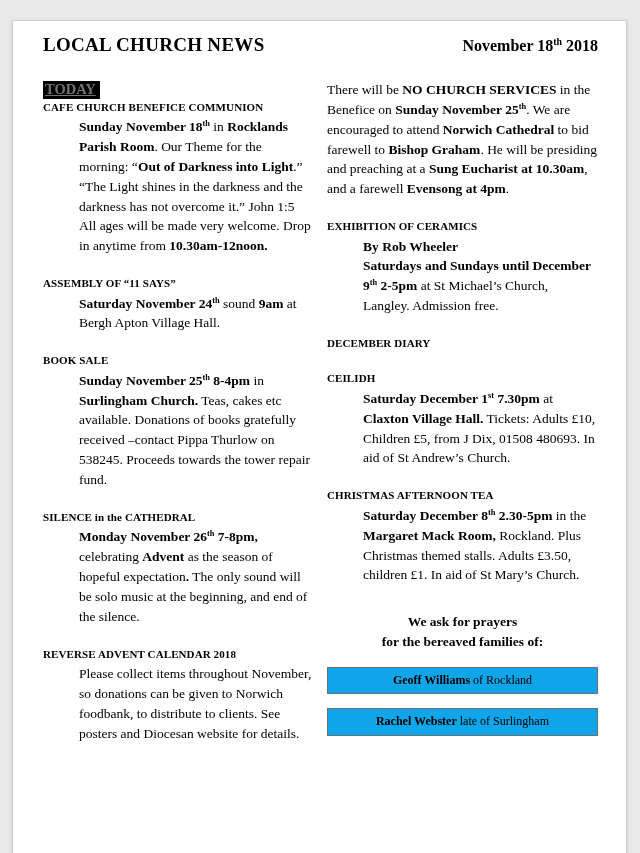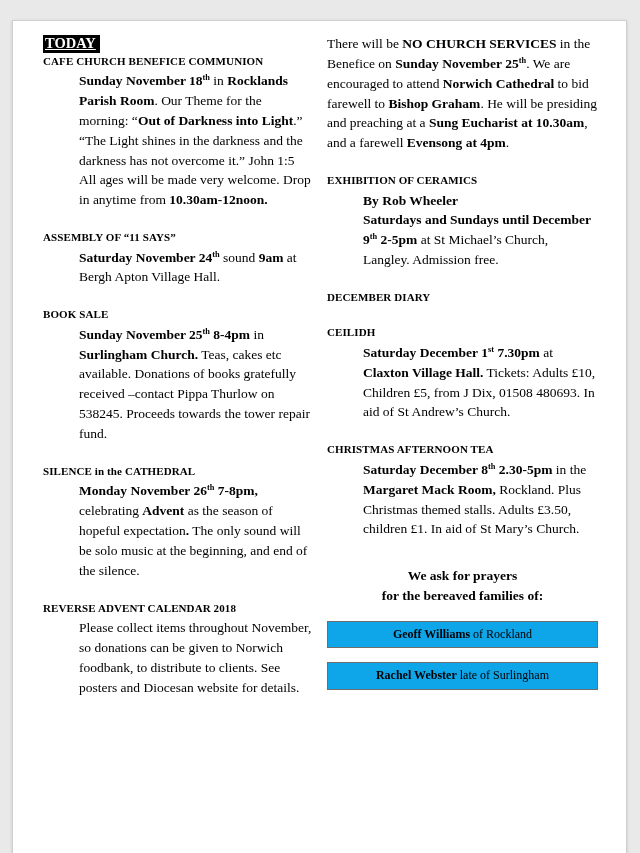--- a/index.html
+++ b/index.html
@@ -26,21 +26,21 @@
   }
   .title{font-size:19px;font-weight:bold;letter-spacing:.3px;}
   .date{font-size:16px;font-weight:bold;}
   sup{font-size:.62em;line-height:0;vertical-align:super;}
   .cols{display:flex;gap:13px;}
   .col-left{width:271px;flex:0 0 271px;}
   .col-right{width:273px;flex:1;}
   .sec{margin-bottom:19px;}
   .inv-label{
     display:inline-block;
-    background:#000;color:#ffffff;
+    background:#000;color:#737373;
     font-weight:bold;font-size:14.5px;line-height:1.15;
     padding:0 4px 1px 2px;
     text-decoration:underline;
   }
   .sec-heading{font-size:11px;font-weight:bold;line-height:1.5;letter-spacing:.1px;}
   .sec-body{font-size:13.5px;line-height:1.47;margin-left:36px;margin-top:2px;}
   .sec-body.noindent{margin-left:0;margin-top:0;}
   .b{font-weight:bold;}
   .sec-note{
     text-align:center;font-weight:bold;
@@ -53,20 +53,24 @@
     font-size:12px;line-height:1.4;
     padding:4px 2px 5px;
     margin:14px 0 0;
     background:#0ea5e9;
   }
 </style>
 </head>
 <body>
 
 <div class="page">
+  <div class="header">
+    <div class="title">LOCAL CHURCH NEWS</div>
+    <div class="date"><span>November 18</span><sup>th</sup><span> 2018</span></div>
+  </div>
   <div class="cols">
     <div class="col-left">
         <section class="sec">
           <div><span class="inv-label">TODAY</span></div>
           <div class="sec-heading">CAFE CHURCH BENEFICE COMMUNION</div>
           <div class="sec-body"><span class="b">Sunday November 18</span><sup class="b">th</sup><span> in </span><span class="b">Rocklands Parish Room</span><span>. Our Theme for the morning: “</span><span class="b">Out of Darkness into Light</span><span>.”  “The Light shines in the darkness and the darkness has not overcome it.” John 1:5  All ages will be made very welcome. Drop in anytime from </span><span class="b">10.30am-12noon.</span></div>
         </section>
         <section class="sec">
           <div class="sec-heading">ASSEMBLY OF “11 SAYS”</div>
           <div class="sec-body"><span class="b">Saturday November 24</span><sup class="b">th</sup><span> sound </span><span class="b">9am</span><span> at Bergh Apton Village Hall.</span></div>

